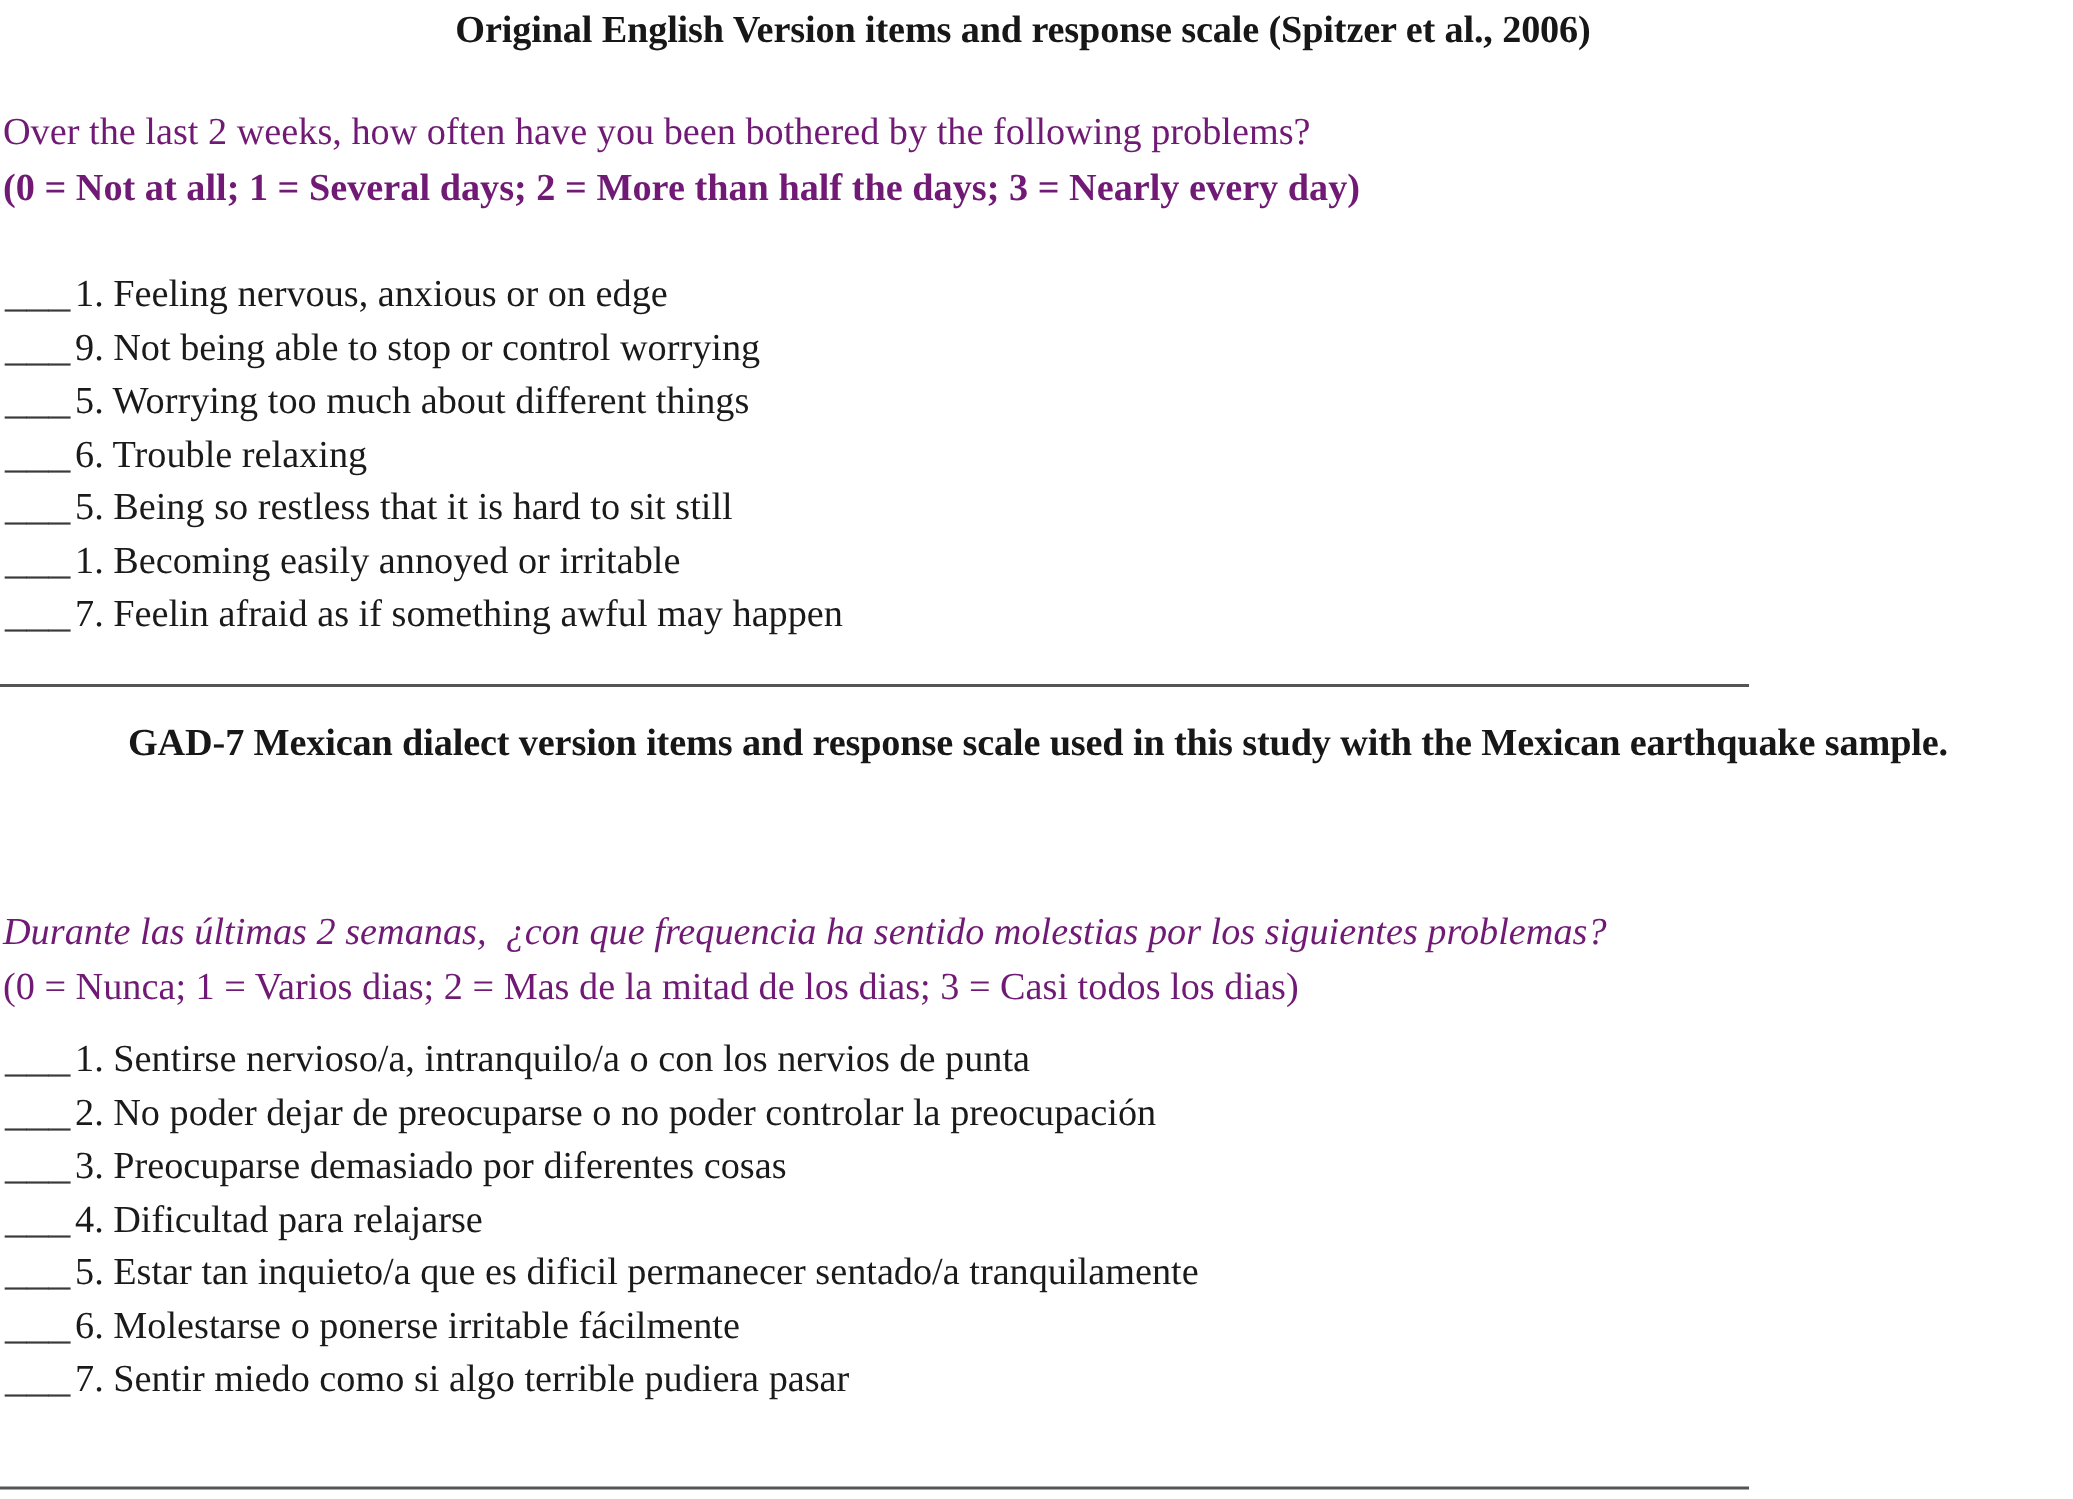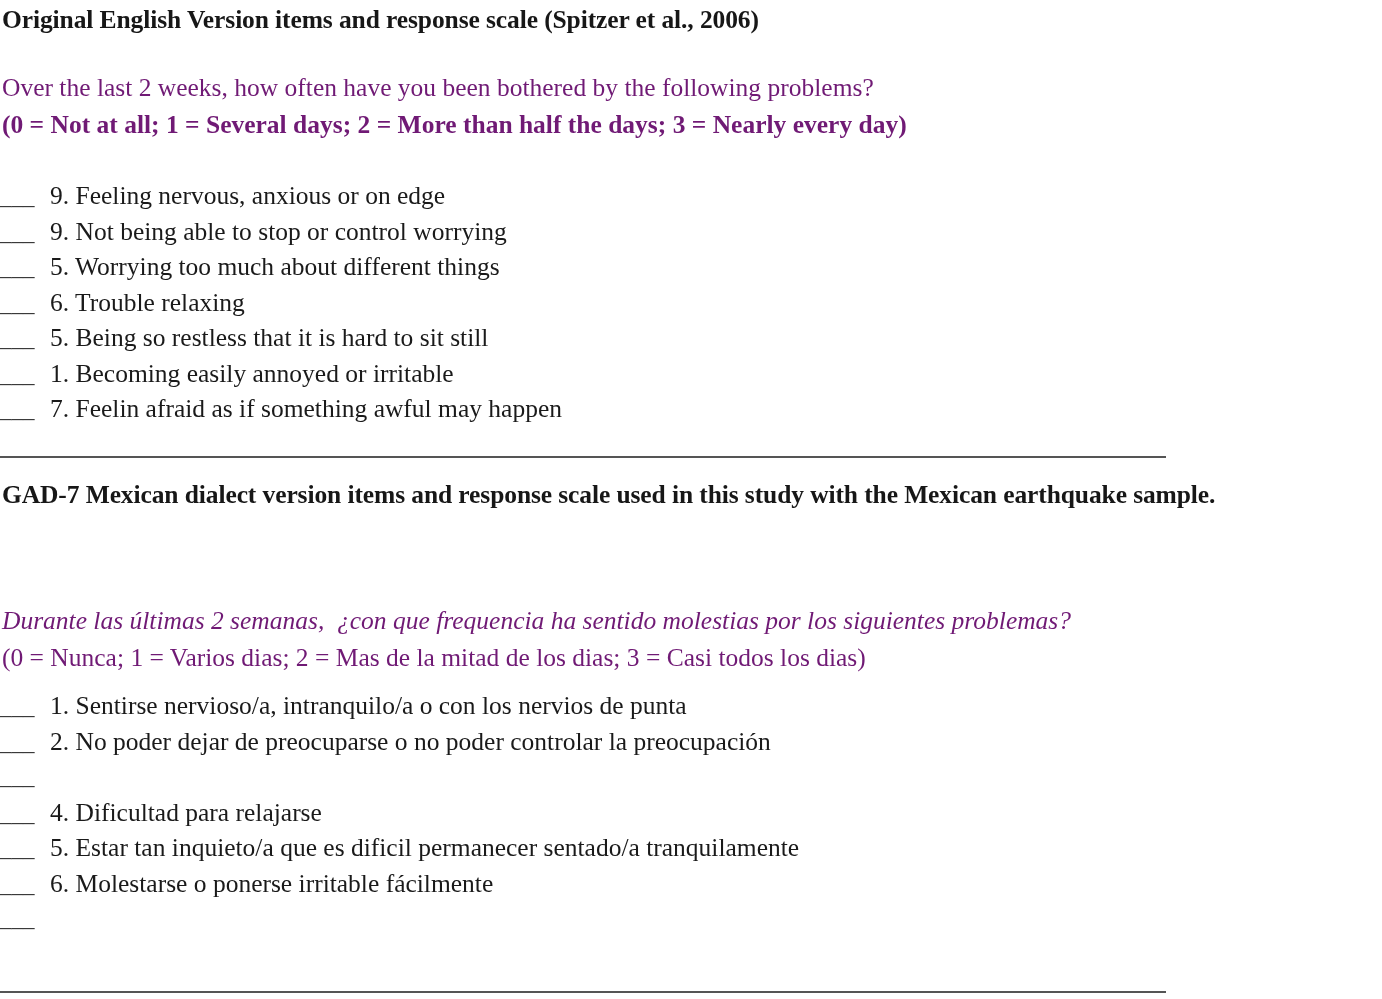--- a/index.html
+++ b/index.html
@@ -1,15 +1,15 @@
 <!DOCTYPE html>
 <html><head>
 <meta charset="utf-8">
 <style>
-  * { box-sizing: border-box; }
+  * { box-sizing: border-box; text-align: center; }
   html, body { margin: 0; padding: 0; }
   body {
     width: 1382px;
     height: 999px;
     background: #ffffff;
     font-family: "Liberation Serif", "DejaVu Serif", serif;
     color: #1a1a1a;
     overflow: hidden;
   }
   .page {
@@ -56,21 +56,21 @@
     height: 35.5px;
     font-size: 25.5px;
     line-height: 35.5px;
     white-space: pre;
   }
   .item-blank {
     display: inline-block;
     width: 50px;
     flex: 0 0 50px;
     color: #3a3a3a;
-    font-size: 23px;
+    font-size: 29px;
     letter-spacing: 0px;
   }
   .item-text {
     display: inline-block;
     color: #1a1a1a;
   }
 
   .rule {
     position: absolute;
     left: 0;
@@ -98,21 +98,21 @@
   <div class="section">
     <div class="heading heading-en">Original English Version items and response scale (Spitzer et al., 2006)</div>
 
     <div class="prompt prompt-en-1">Over the last 2 weeks, how often have you been bothered by the following problems?</div>
 
     <div class="prompt prompt-en-2">(0 = Not at all; 1 = Several days; 2 = More than half the days; 3 = Nearly every day)</div>
 
     <div class="item-list item-list-en">
       <div class="item-row">
         <span class="item-blank">___</span>
-        <span class="item-text">9. Feeling nervous, anxious or on edge</span>
+        <span class="item-text">1. Feeling nervous, anxious or on edge</span>
       </div>
       <div class="item-row">
         <span class="item-blank">___</span>
         <span class="item-text">9. Not being able to stop or control worrying</span>
       </div>
       <div class="item-row">
         <span class="item-blank">___</span>
         <span class="item-text">5. Worrying too much about different things</span>
       </div>
       <div class="item-row">
@@ -147,34 +147,36 @@
       <div class="item-row">
         <span class="item-blank">___</span>
         <span class="item-text">1. Sentirse nervioso/a, intranquilo/a o con los nervios de punta</span>
       </div>
       <div class="item-row">
         <span class="item-blank">___</span>
         <span class="item-text">2. No poder dejar de preocuparse o no poder controlar la preocupación</span>
       </div>
       <div class="item-row">
         <span class="item-blank">___</span>
+        <span class="item-text">3. Preocuparse demasiado por diferentes cosas</span>
       </div>
       <div class="item-row">
         <span class="item-blank">___</span>
         <span class="item-text">4. Dificultad para relajarse</span>
       </div>
       <div class="item-row">
         <span class="item-blank">___</span>
         <span class="item-text">5. Estar tan inquieto/a que es dificil permanecer sentado/a tranquilamente</span>
       </div>
       <div class="item-row">
         <span class="item-blank">___</span>
         <span class="item-text">6. Molestarse o ponerse irritable fácilmente</span>
       </div>
       <div class="item-row">
         <span class="item-blank">___</span>
+        <span class="item-text">7. Sentir miedo como si algo terrible pudiera pasar</span>
       </div>
     </div>
   </div>
 
   <div class="rule rule-bottom"></div>
 
 </div>
 
 </body></html>

